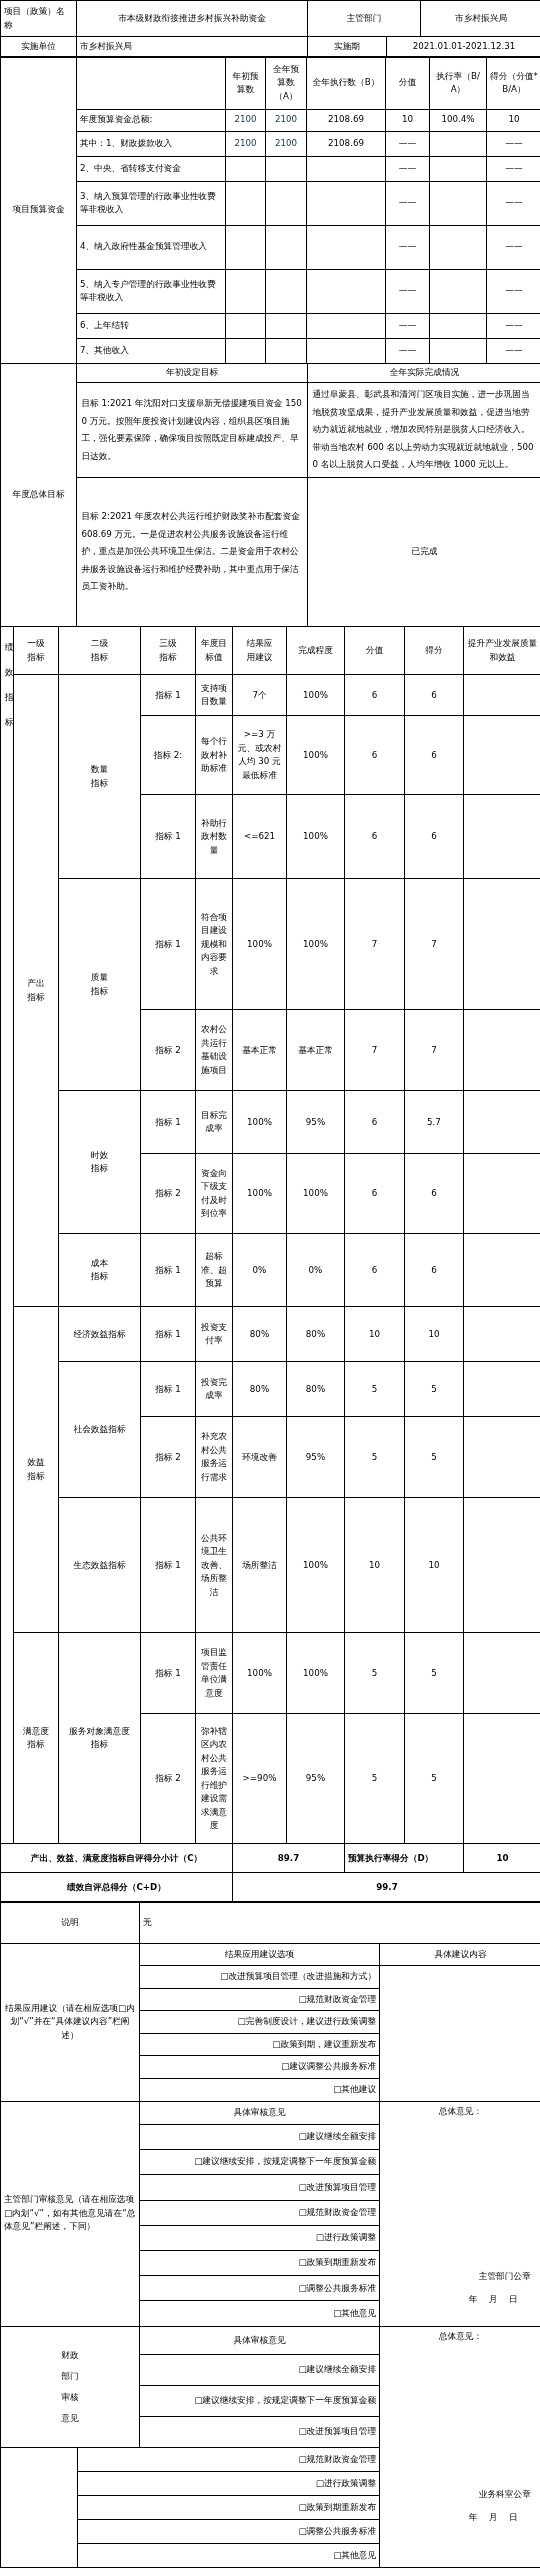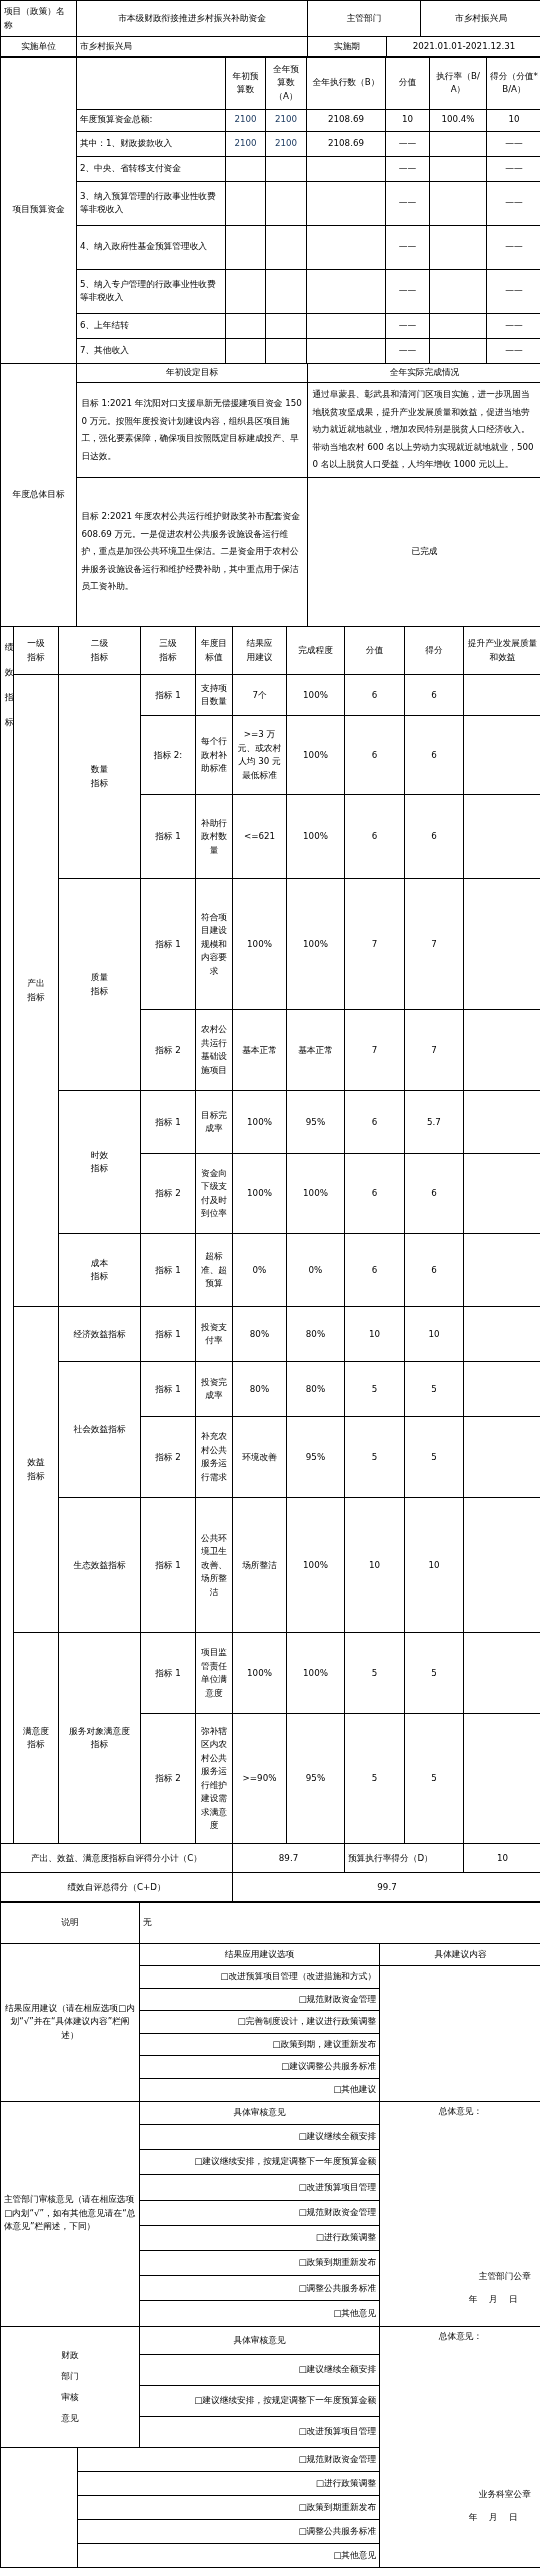--- a/index.html
+++ b/index.html
@@ -22,21 +22,21 @@
   .w3 .inner2 { width:3.2em; margin:0 auto; word-break:break-all; }
   .w7 .inner2 { width:7em; margin:0 auto; word-break:break-all; }
   .opt { text-align:right; padding-left:4.4px; cursor:default; }
   .opinion-cell { vertical-align:top; padding:2.9px 4.4px; }
   .opinion-flex { display:flex; flex-direction:column; height:100%; min-height:100%; }
   .opinion-head { text-align:center; }
   .stamp { text-align:right; padding-right:5.8px; margin-top:auto; }
   .datez { text-align:right; padding:10.2px 19px 16px 0; }
   .fin-label .inner2 { width:2.4em; margin:16px auto; word-break:break-all; line-height:2.4; }
   .dash-top { border-top:0.7px dashed #a9a9a9; }
-  .summary td { height:29px; }
+  .summary td { height:29px;font-weight:bold; }
 </style>
 </head>
 <body>
 
 <div class="page">
 
 
   <table>
     <colgroup>
         <col style="width:76px">

